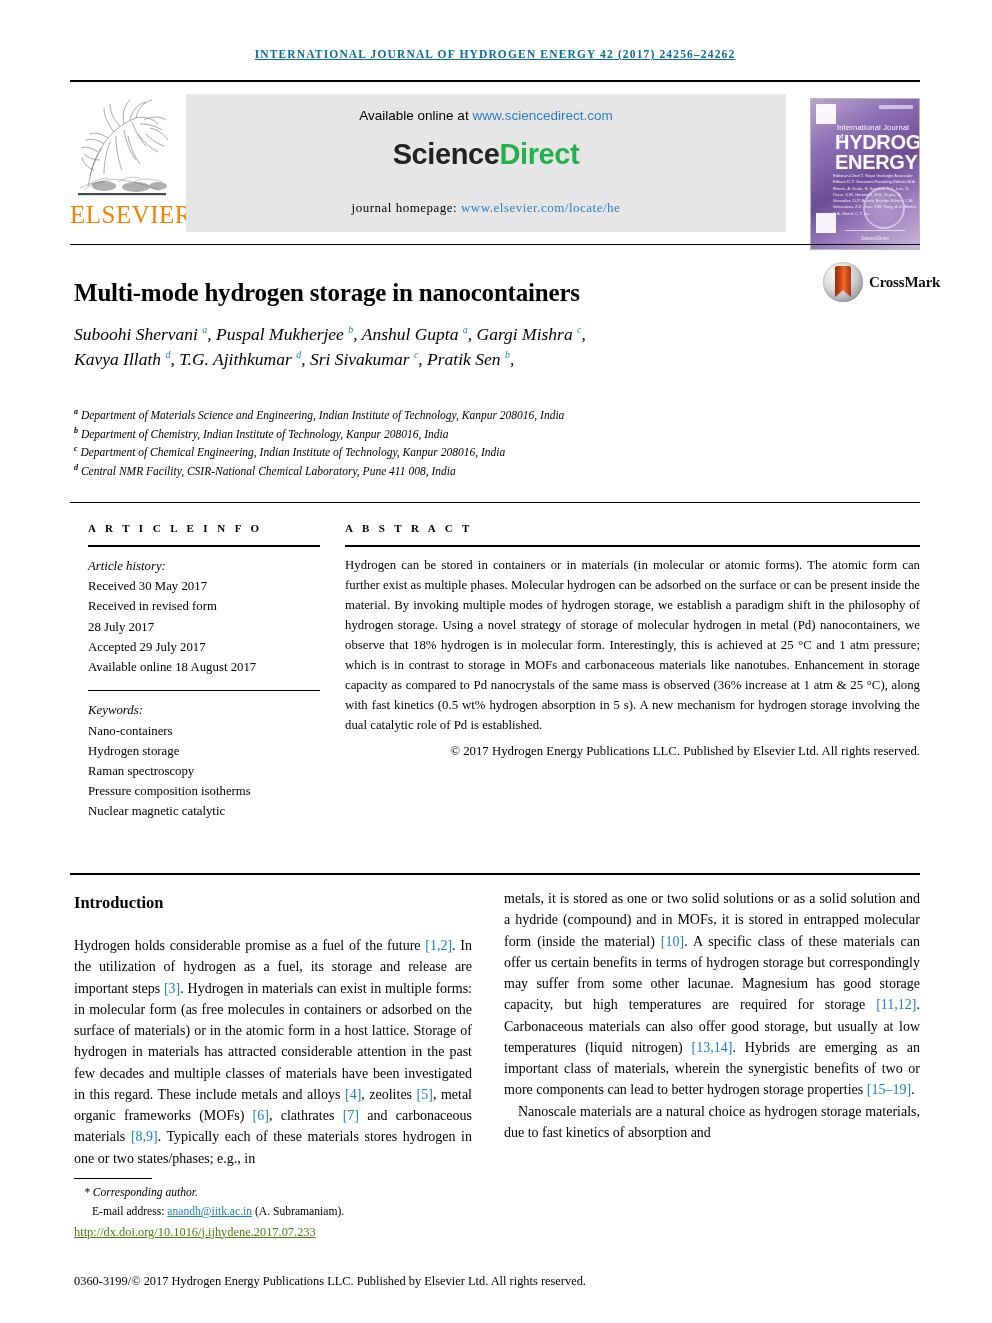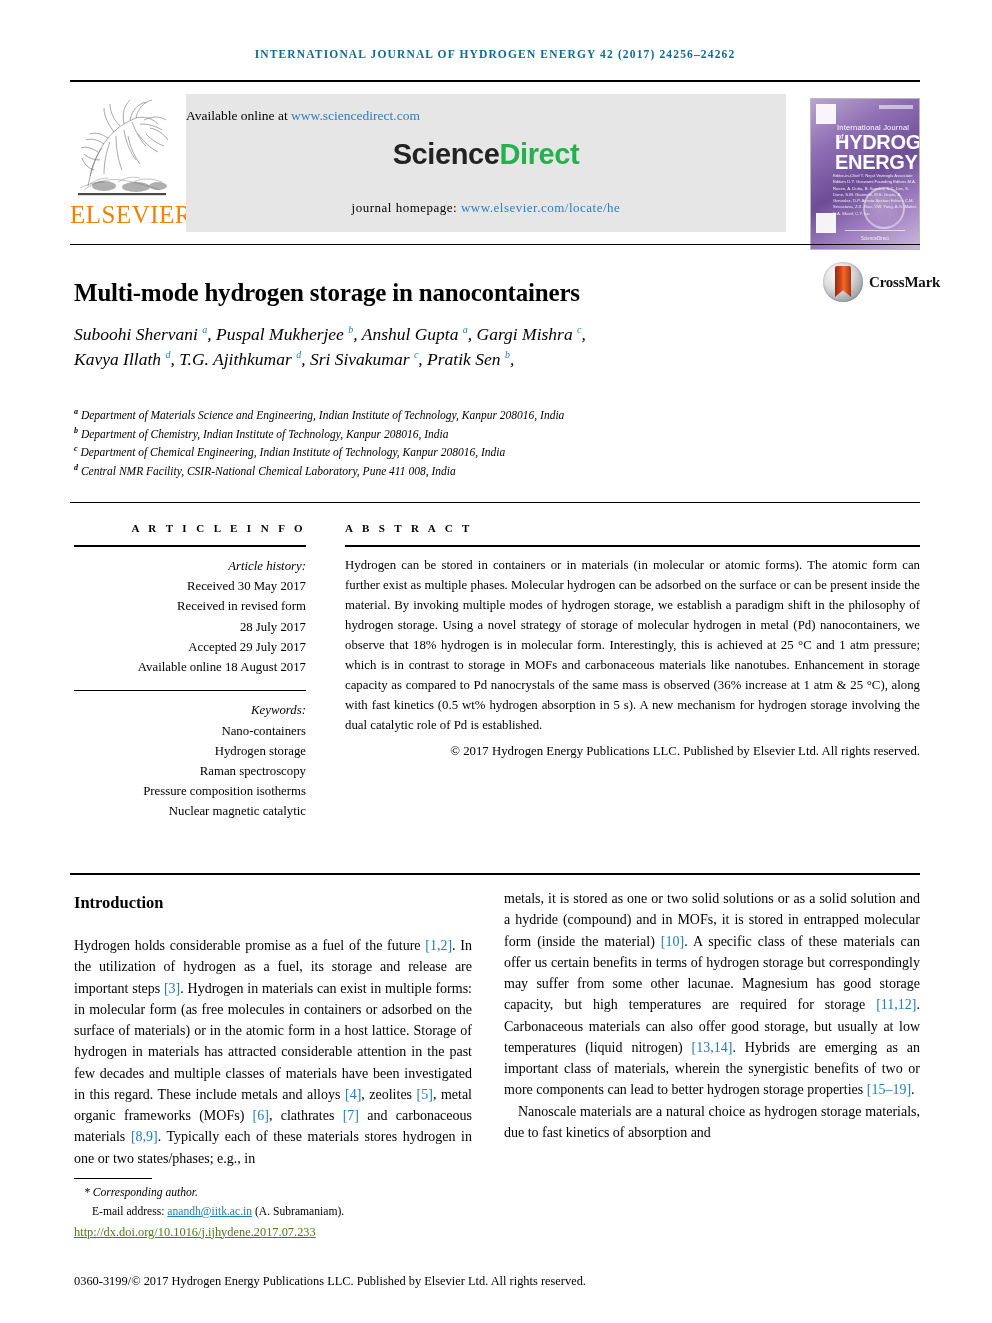--- a/index.html
+++ b/index.html
@@ -29,20 +29,21 @@
     width: 850px;
     text-align: center;
     color: #0b6c9b;
     font-family: "Liberation Serif", serif;
     font-size: 11.5px;
     font-weight: bold;
     letter-spacing: 1.15px;
     font-variant: small-caps;
     text-transform: uppercase;
     white-space: nowrap;
+    text-decoration: underline;
   }
 
   .rule-top {
     position: absolute;
     left: 70px; top: 80px;
     width: 850px;
     height: 2px;
     background: #000;
   }
 
@@ -81,22 +82,22 @@
     position: absolute;
     left: 116px; top: 8px;
     width: 600px;
     height: 138px;
     background: #e6e6e6;
   }
   .sd-available {
     position: absolute;
     left: 0; top: 14px;
     width: 600px;
-    text-align: left;
-    font-family: Liberation Serif, serif;
+    text-align: center;
+    font-family: Liberation Sans, sans-serif;
     font-size: 13.5px;
     color: #000;
   }
   .sd-available a { color: #2b7fc4; text-decoration: none; }
   .sd-brand {
     position: absolute;
     left: 0; top: 44px;
     width: 600px;
     text-align: center;
     font-family: "Liberation Sans", sans-serif;
@@ -284,23 +285,22 @@
 
   
   .sec-heading {
     font-family: "Liberation Serif", serif;
     font-weight: bold;
     font-size: 11px;
     letter-spacing: 3.4px;
   }
   .info-col {
     position: absolute;
-    left: 74px; top: 522px;
+    left: 88px; top: 522px;
     width: 232px;
-    text-align: right;
   }
   .info-rule {
     width: 232px;
     height: 2px;
     background: #000;
     margin-top: 11px;
   }
   .info-block {
     font-family: "Liberation Serif", serif;
     font-size: 12.8px;

